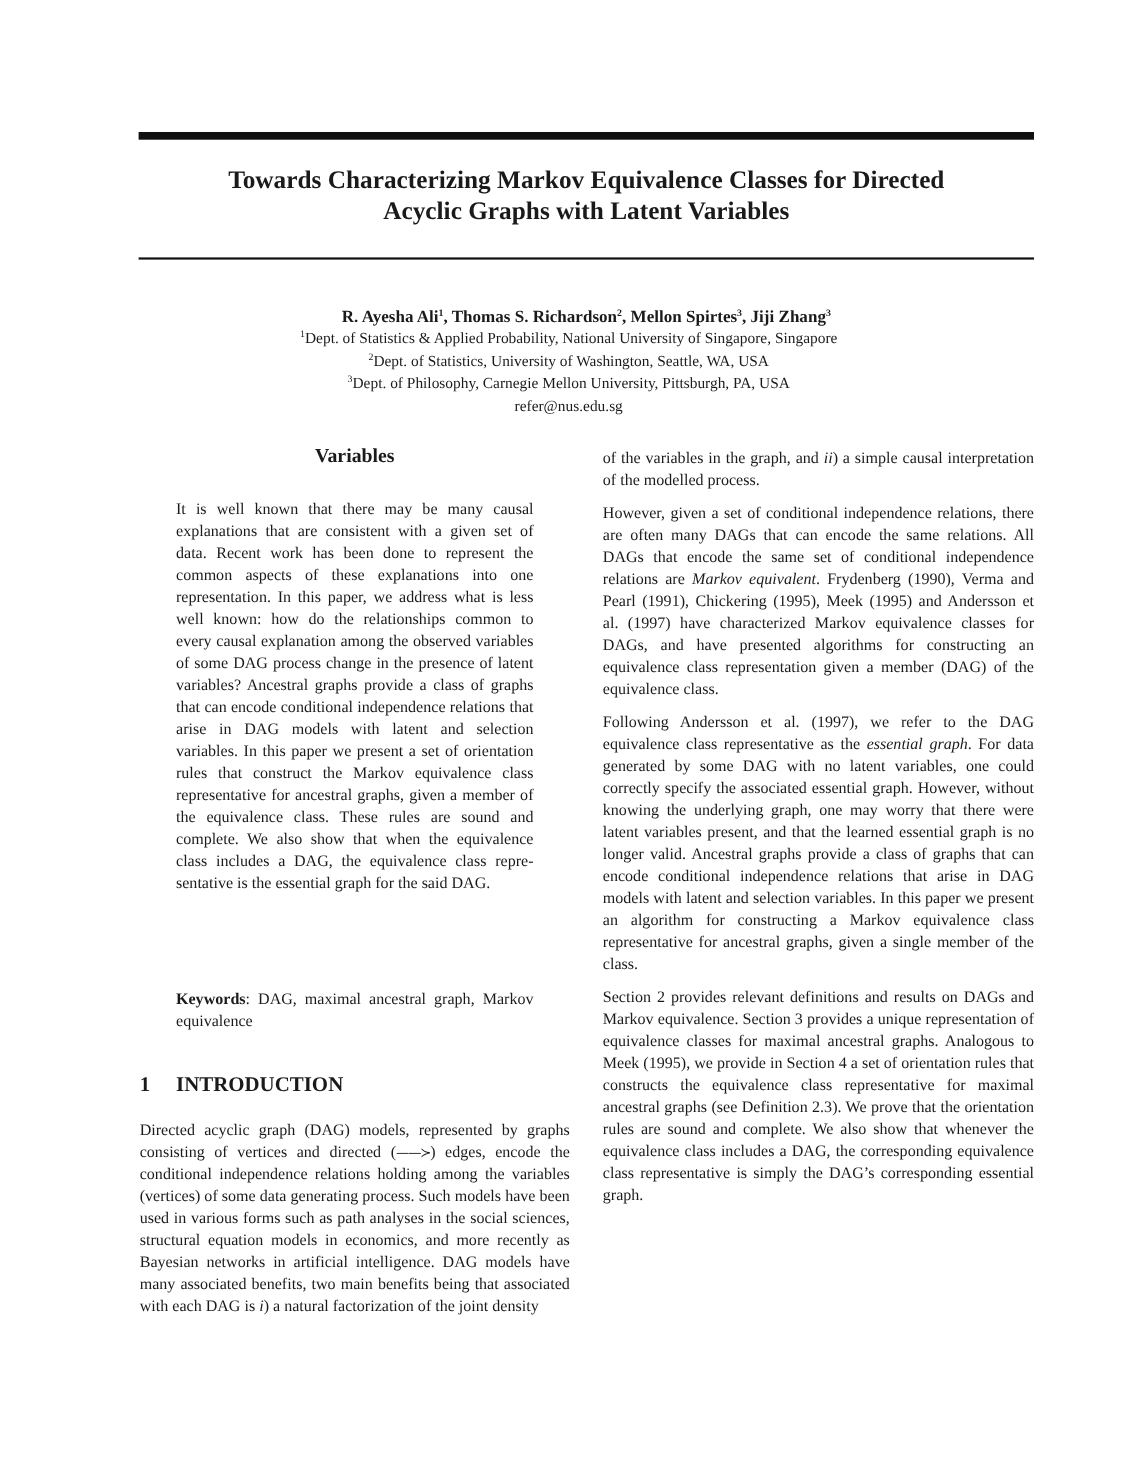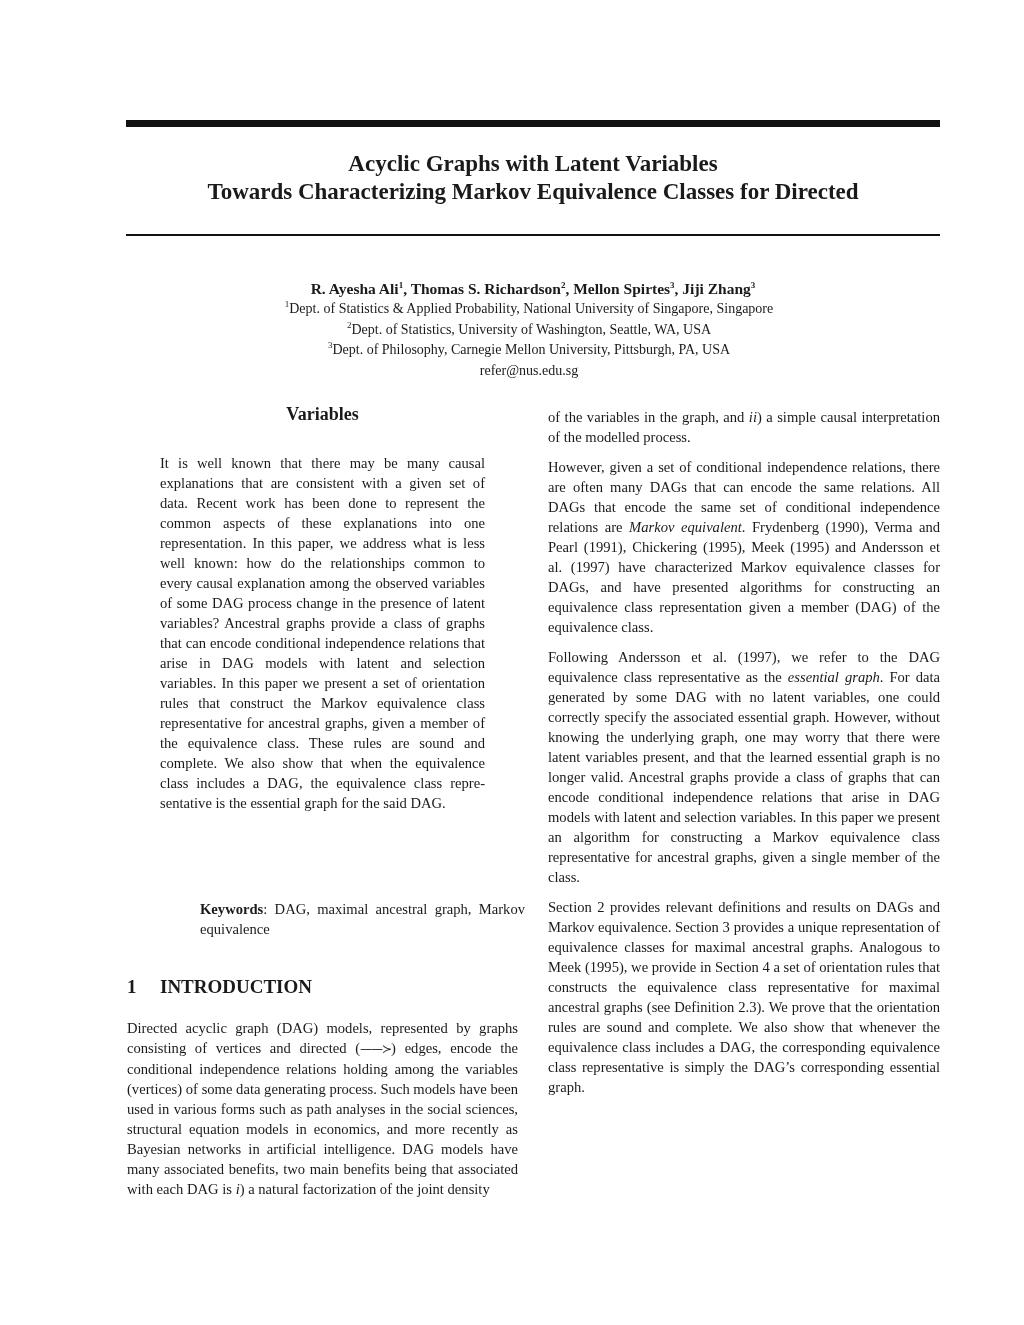--- a/index.html
+++ b/index.html
@@ -11,35 +11,35 @@
   .rule-thin { position: absolute; left: 126px; width: 814px; top: 234px; height: 2px; background: #111; }
   .title {
     position: absolute; left: 126px; width: 814px; top: 150px;
     text-align: center; font-weight: bold; font-size: 23px; line-height: 28px;
   }
   .authors {
     position: absolute; left: 126px; width: 814px; top: 278px;
     text-align: center; font-weight: bold; font-size: 15.5px; line-height: 22px;
   }
   .affils {
-    position: absolute; left: 122px; width: 814px; top: 299px;
+    position: absolute; left: 110px; width: 814px; top: 299px;
     text-align: center; font-size: 14px; line-height: 20.5px;
   }
   sup { font-size: 9px; vertical-align: 6px; line-height: 0; }
   .abstract-head {
     position: absolute; left: 160px; width: 325px; top: 404px;
     text-align: center; font-weight: bold; font-size: 18px;
   }
   .abstract {
     position: absolute; left: 160px; width: 325px; top: 453px;
     font-size: 14.6px; line-height: 20px; text-align: justify; hyphens: manual;
   }
   .keywords {
     position: absolute; left: 160px; width: 325px; top: 899px;
-    font-size: 14.6px; line-height: 20px; text-align: justify; margin-left: 40px;
+    font-size: 14.6px; line-height: 20px; text-align: justify;
   }
   .section-head {
     position: absolute; left: 127px; top: 976px;
     font-weight: bold; font-size: 19px;
   }
   .section-head .num { display: inline-block; width: 33px; }
   .intro-left {
     position: absolute; left: 127px; width: 391px; top: 1018px;
     font-size: 14.6px; line-height: 20px; text-align: justify;
   }
@@ -51,22 +51,22 @@
   p { margin: 0; }
   em { font-style: italic; font-family: Liberation Serif, serif; }
   .arrow { font-family: "DejaVu Sans", sans-serif; font-size: 12px; letter-spacing: -1px; }
 </style>
 </head>
 <body>
 
 <div class="rule-thick"></div>
 
 <div class="title">
+  <div>Towards Characterizing Markov Equivalence Classes for Directed</div>
   <div>Acyclic Graphs with Latent Variables</div>
-  <div>Towards Characterizing Markov Equivalence Classes for Directed</div>
 </div>
 
 <div class="rule-thin"></div>
 
 <div class="authors">
   <span><span>R. Ayesha Ali</span><sup>1</sup><span>, </span></span><span><span>Thomas S. Richardson</span><sup>2</sup><span>, </span></span><span><span>Mellon Spirtes</span><sup>3</sup><span>, </span></span><span><span>Jiji Zhang</span><sup>3</sup></span>
 </div>
 
 <div class="affils">
   <div><sup>1</sup><span>Dept. of Statistics &amp; Applied Probability, National University of Singapore, Singapore</span></div>

